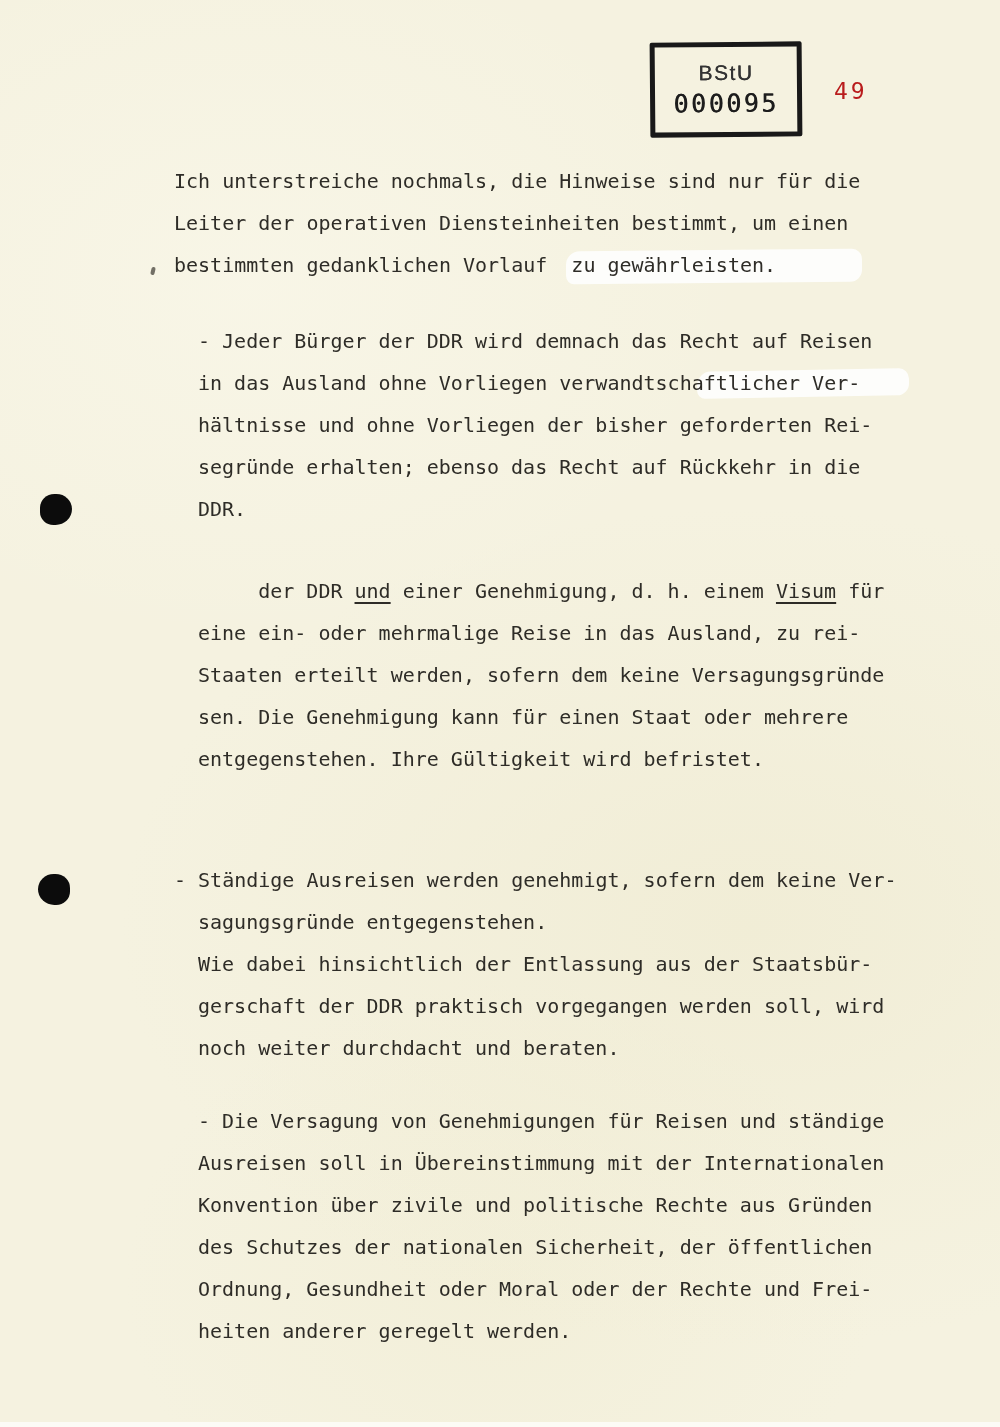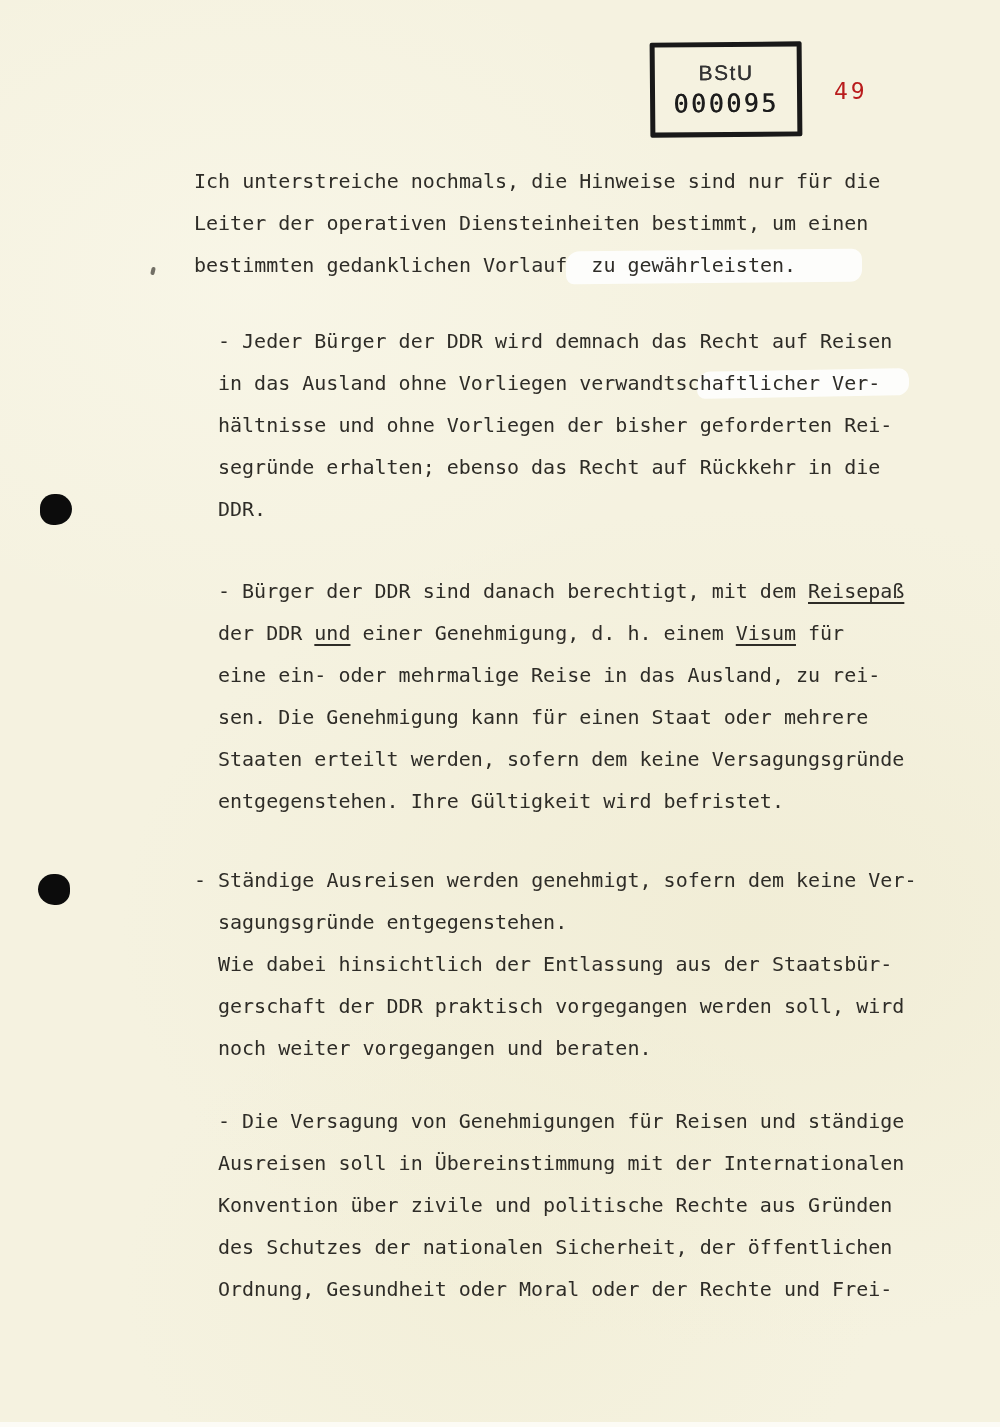--- a/index.html
+++ b/index.html
@@ -42,21 +42,21 @@
   
   .punch { position:absolute; background:#0c0c0c; }
   .punch-top { left:40px; top:494px; width:32px; height:31px; border-radius:48% 52% 55% 45%; }
   .punch-bottom { left:38px; top:874px; width:32px; height:31px; border-radius:52% 48% 46% 54%; }
   
   .whiteout { position:absolute; background:#fdfdfb; border-radius:14px 10px 12px 8px; }
   .whiteout-1 { left:566px; top:250px; width:296px; height:33px; transform:rotate(-0.5deg); }
   .whiteout-2 { left:697px; top:370px; width:212px; height:27px; transform:rotate(-1deg); }
   
   .doc-text {
-    position:absolute; left:194px;
+    position:absolute; left:174px;
     font-size:20px; line-height:42px; color:#2e2c27;
     letter-spacing:0;
   }
   .doc-text .line { white-space:pre; }
   .hang .line { padding-left:24px; }
   .hang .line:first-child { padding-left:0;text-align:right; }
   .u { text-decoration:underline; text-decoration-thickness:2px; text-underline-offset:4px; }
   .intro   { top:160px; }
   .b1 { top:320px; }
   .b2 { top:570px; }
@@ -93,36 +93,36 @@
       <div class="line"><span>bestimmten gedanklichen Vorlauf  zu gewährleisten.</span></div>
     </div>
   <div class="doc-text hang b1">
       <div class="line"><span>- Jeder Bürger der DDR wird demnach das Recht auf Reisen</span></div>
       <div class="line"><span>in das Ausland ohne Vorliegen verwandtschaftlicher Ver-</span></div>
       <div class="line"><span>hältnisse und ohne Vorliegen der bisher geforderten Rei-</span></div>
       <div class="line"><span>segründe erhalten; ebenso das Recht auf Rückkehr in die</span></div>
       <div class="line"><span>DDR.</span></div>
     </div>
   <div class="doc-text hang b2">
-      <div class="line"><span>- Bürger der DDR sind danach berechtigt, mit dem </span><span class="u">Reisepaß</span></div>
       <div class="line"><span>der DDR </span><span class="u">und</span><span> einer Genehmigung, d. h. einem </span><span class="u">Visum</span><span> für</span></div>
       <div class="line"><span>eine ein- oder mehrmalige Reise in das Ausland, zu rei-</span></div>
+      <div class="line"><span>Staaten erteilt werden, sofern dem keine Versagungsgründe</span></div>
       <div class="line"><span>sen. Die Genehmigung kann für einen Staat oder mehrere</span></div>
-      <div class="line"><span>Staaten erteilt werden, sofern dem keine Versagungsgründe</span></div>
       <div class="line"><span>entgegenstehen. Ihre Gültigkeit wird befristet.</span></div>
     </div>
   <div class="doc-text hang b3">
       <div class="line"><span>- Ständige Ausreisen werden genehmigt, sofern dem keine Ver-</span></div>
       <div class="line"><span>sagungsgründe entgegenstehen.</span></div>
       <div class="line"><span>Wie dabei hinsichtlich der Entlassung aus der Staatsbür-</span></div>
       <div class="line"><span>gerschaft der DDR praktisch vorgegangen werden soll, wird</span></div>
-      <div class="line"><span>noch weiter vorgegangen und beraten.</span></div>
+      <div class="line"><span>noch weiter durchdacht und beraten.</span></div>
     </div>
   <div class="doc-text hang b4">
       <div class="line"><span>- Die Versagung von Genehmigungen für Reisen und ständige</span></div>
       <div class="line"><span>Ausreisen soll in Übereinstimmung mit der Internationalen</span></div>
       <div class="line"><span>Konvention über zivile und politische Rechte aus Gründen</span></div>
       <div class="line"><span>des Schutzes der nationalen Sicherheit, der öffentlichen</span></div>
       <div class="line"><span>Ordnung, Gesundheit oder Moral oder der Rechte und Frei-</span></div>
+      <div class="line"><span>heiten anderer geregelt werden.</span></div>
     </div>
 
   <div class="bottom-edge"></div>
 </div>
 
 </body></html>

